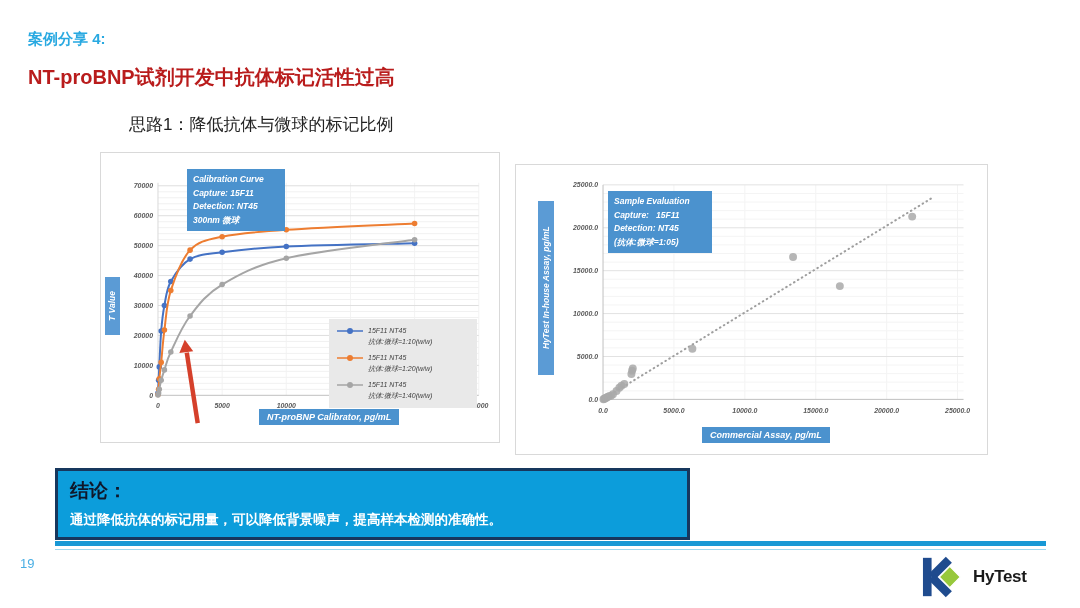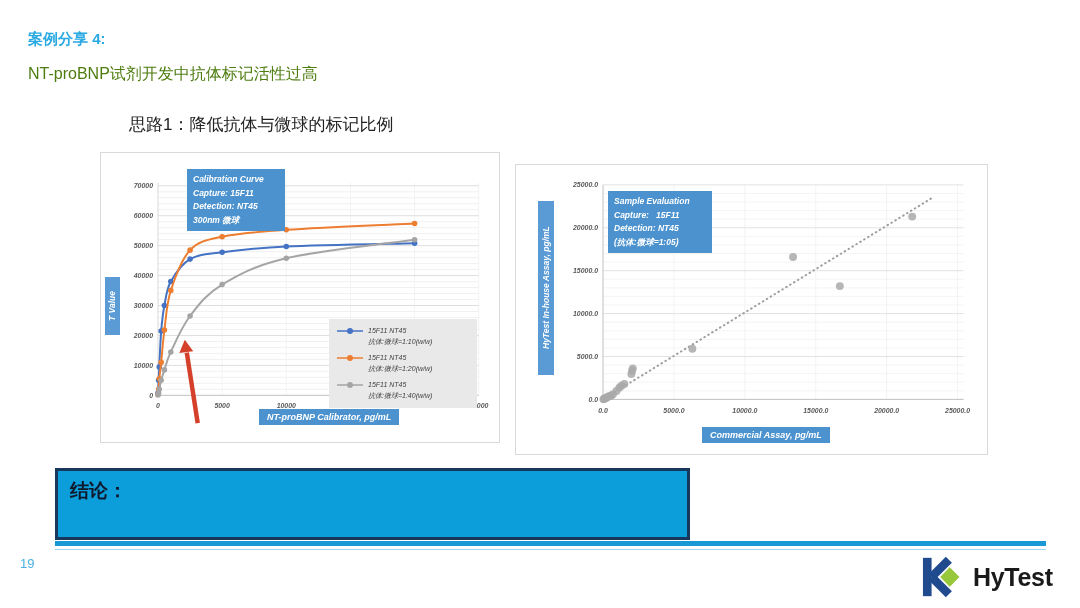--- a/index.html
+++ b/index.html
@@ -1,21 +1,21 @@
 <!DOCTYPE html>
 <html><head>
 <meta charset="utf-8">
 <style>
   * { margin:0; padding:0; box-sizing:border-box; }
   html,body { width:1080px; height:608px; background:#fff; overflow:hidden;
               font-family:"Liberation Sans", sans-serif; }
   .slide { position:relative; width:1080px; height:488px; background:#fff; }
 
   .title-small   { position:absolute; left:28px;  top:30px;  font-size:15px; font-weight:600; color:#29A9E1; }
-  .title-main    { position:absolute; left:28px;  top:64px;  font-size:16px; font-weight:400; color:#4d7c0f; }
+  .title-main    { position:absolute; left:28px;  top:64px;  font-size:20px; font-weight:700; color:#b91c1c; }
   .section-head  { position:absolute; left:113px; top:113px; font-size:17px; color:#222;margin-left:16px; }
 
   .panel { position:absolute; top:152px; height:291px; background:#fff; border:1px solid #D9D9D9; }
   .panel-left  { left:100px; width:400px; }
   .panel-right { left:515px; width:473px;margin-top:12px; }
   .panel svg.chart { position:absolute; left:0; top:0; width:100%; height:100%; }
 
   .tick { font:italic 600 7px "Liberation Sans", sans-serif; fill:#595959; }
 
   .tbox { position:absolute; background:#4B92CE; color:#fff;
@@ -45,21 +45,21 @@
                 background:#0C9DDB; border:3px solid #17375D; padding:7px 12px; }
   .conclusion-label { color:#0f172a; font-size:19px; font-weight:bold; }
   .conclusion-text  { color:#fff; font-size:13.5px; font-weight:bold; margin-top:7px; }
 
   .divider      { position:absolute; left:55px; top:541px; width:991px; height:5px; background:#1898D5; }
   .divider-thin { position:absolute; left:55px; top:549px; width:991px; height:1px; background:#9ED8F0; }
 
   .pagenum { position:absolute; left:20px; top:556px; color:#4AAFE4; font-size:13px; }
 
   .logo { position:absolute; left:922px; top:555px; display:flex; align-items:center; gap:5px; }
-  .logo-text { font-size:25px; font-weight:bold; color:#1A1A1A; letter-spacing:-0.3px; }
+  .logo-text { font-size:17px; font-weight:bold; color:#1A1A1A; letter-spacing:-0.3px; }
 </style>
 </head>
 <body>
 
 <div class="slide">
 
   <div class="title-small">案例分享 4:</div>
   <div class="title-main">NT-proBNP试剂开发中抗体标记活性过高</div>
   <div class="section-head">思路1：降低抗体与微球的标记比例</div>
 
@@ -294,20 +294,21 @@
       <div>Sample Evaluation</div>
       <div>Capture:   15F11</div>
       <div>Detection: NT45</div>
       <div>(抗体:微球=1:05)</div>
     </div>
     <div class="xbox" style="left:186px; top:262px;">Commercial Assay, pg/mL</div>
   </div>
 
   <div class="conclusion">
     <div class="conclusion-label">结论：</div>
+    <div class="conclusion-text">通过降低抗体的标记用量，可以降低背景噪声，提高样本检测的准确性。</div>
   </div>
 
   <div class="divider"></div>
   <div class="divider-thin"></div>
   <div class="pagenum">19</div>
 
   <div class="logo">
     <svg width="46" height="44" viewBox="0 0 48 44">
       <rect x="1" y="2" width="9" height="40" fill="#1F4B8E"></rect>
       <path d="M10 22 L28 4" stroke="#1F4B8E" stroke-width="9" fill="none"></path>

